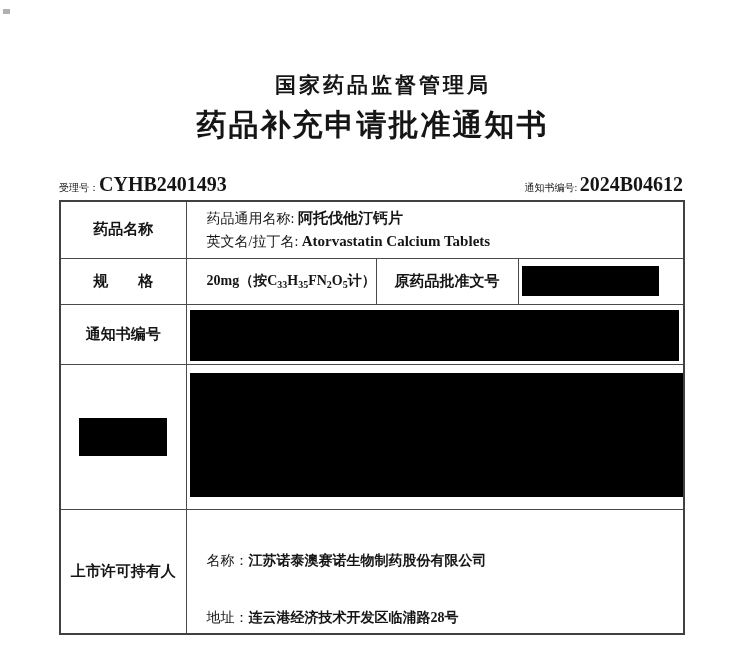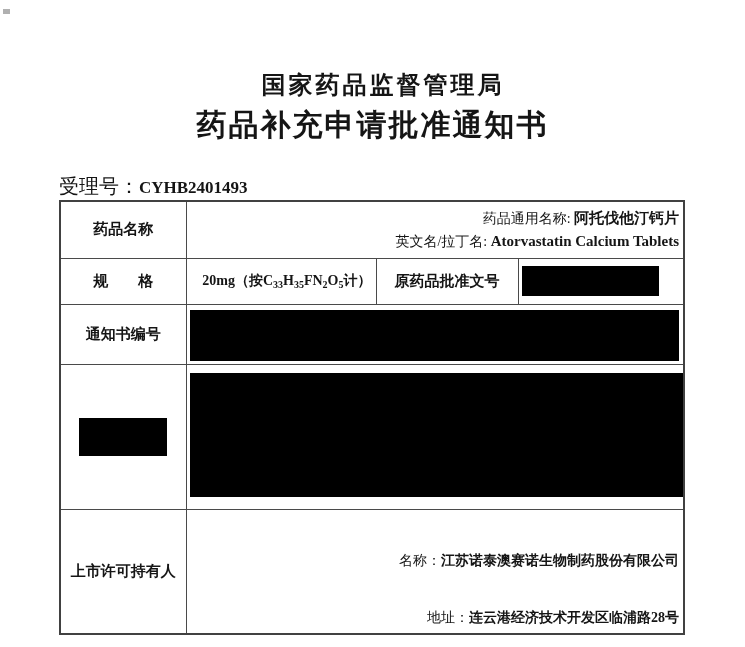--- a/index.html
+++ b/index.html
@@ -12,52 +12,52 @@
   .page {
     position:relative; width:745px; height:647px;
     background:#ffffff; overflow:hidden;
   }
   .artifact {
     position:absolute; left:3px; top:9px; width:7px; height:5px;
     background:#8f8f8f; opacity:.7;
   }
   .agency {
     position:absolute; top:73px; left:0; width:100%;
-    text-align:center; font-size:24px; font-weight:700; letter-spacing:3px;
+    text-align:center; font-size:21px; font-weight:700; letter-spacing:3px;
     font-family:"Liberation Sans","DejaVu Sans",sans-serif;
     line-height:24px;
     padding-left:21px;
   }
   .doc-title {
     position:absolute; top:105px; left:0; width:100%;
     text-align:center; font-size:30px; font-weight:700; letter-spacing:2px;
     line-height:40px;
   }
   .ref-row {
     position:absolute; top:173px; left:59px; width:624px;
     display:flex; justify-content:space-between; align-items:baseline;
   }
-  .ref-label { font-size:20px; font-weight:400; }
-  .ref-value { font-size:17px; font-weight:700; }
+  .ref-label { font-size:10px; font-weight:400; }
+  .ref-value { font-size:20px; font-weight:700; }
   table.doc-table {
     position:absolute; left:59px; top:200px; width:624px;
     border-collapse:collapse; table-layout:fixed;
     border:2px solid #414141;
   }
   td {
     border:1.5px solid #4a4a4a;
     vertical-align:middle;
     font-size:15px;
     padding:0;
     overflow:hidden;
   }
   td.lbl {
     text-align:center; font-weight:700; font-size:15px;
   }
-  td.content { padding:3px 4px 3px 10px;text-align:right; }
+  td.content { padding:3px 4px 3px 20px; }
   .val { font-weight:700; }
   .field-label { font-weight:400; font-size:14px; }
   .line { line-height:23px; }
   .pack-line { font-size:14px; line-height:18px; font-weight:700; }
   .chem { font-size:14px; white-space:nowrap; font-weight:700;margin-top:28px; }
   .chem .sub { font-size:10px; vertical-align:-3px; font-weight:700; }
   .redact { background:#000000; }
   .redact-small { width:137px; height:30px; margin-left:3px; }
   .redact-app { width:489px; height:51px; margin:5px 0 0 3px; }
   .redact-row-label { width:88px; height:38px; margin:0 auto; }
@@ -71,20 +71,23 @@
 
   <div class="artifact"></div>
 
   <div class="agency">国家药品监督管理局</div>
 
   <div class="doc-title">药品补充申请批准通知书</div>
 
   <div class="ref-row">
     <div>
       <span class="ref-label">受理号：</span><span class="ref-value">CYHB2401493</span>
+    </div>
+    <div>
+      <span class="ref-label">通知书编号: </span><span class="ref-value">2024B04612</span>
     </div>
   </div>
 
   <table class="doc-table">
     <colgroup>
       <col style="width:126px">
         <col style="width:190px">
         <col style="width:142px">
         <col style="width:166px">
     </colgroup>

